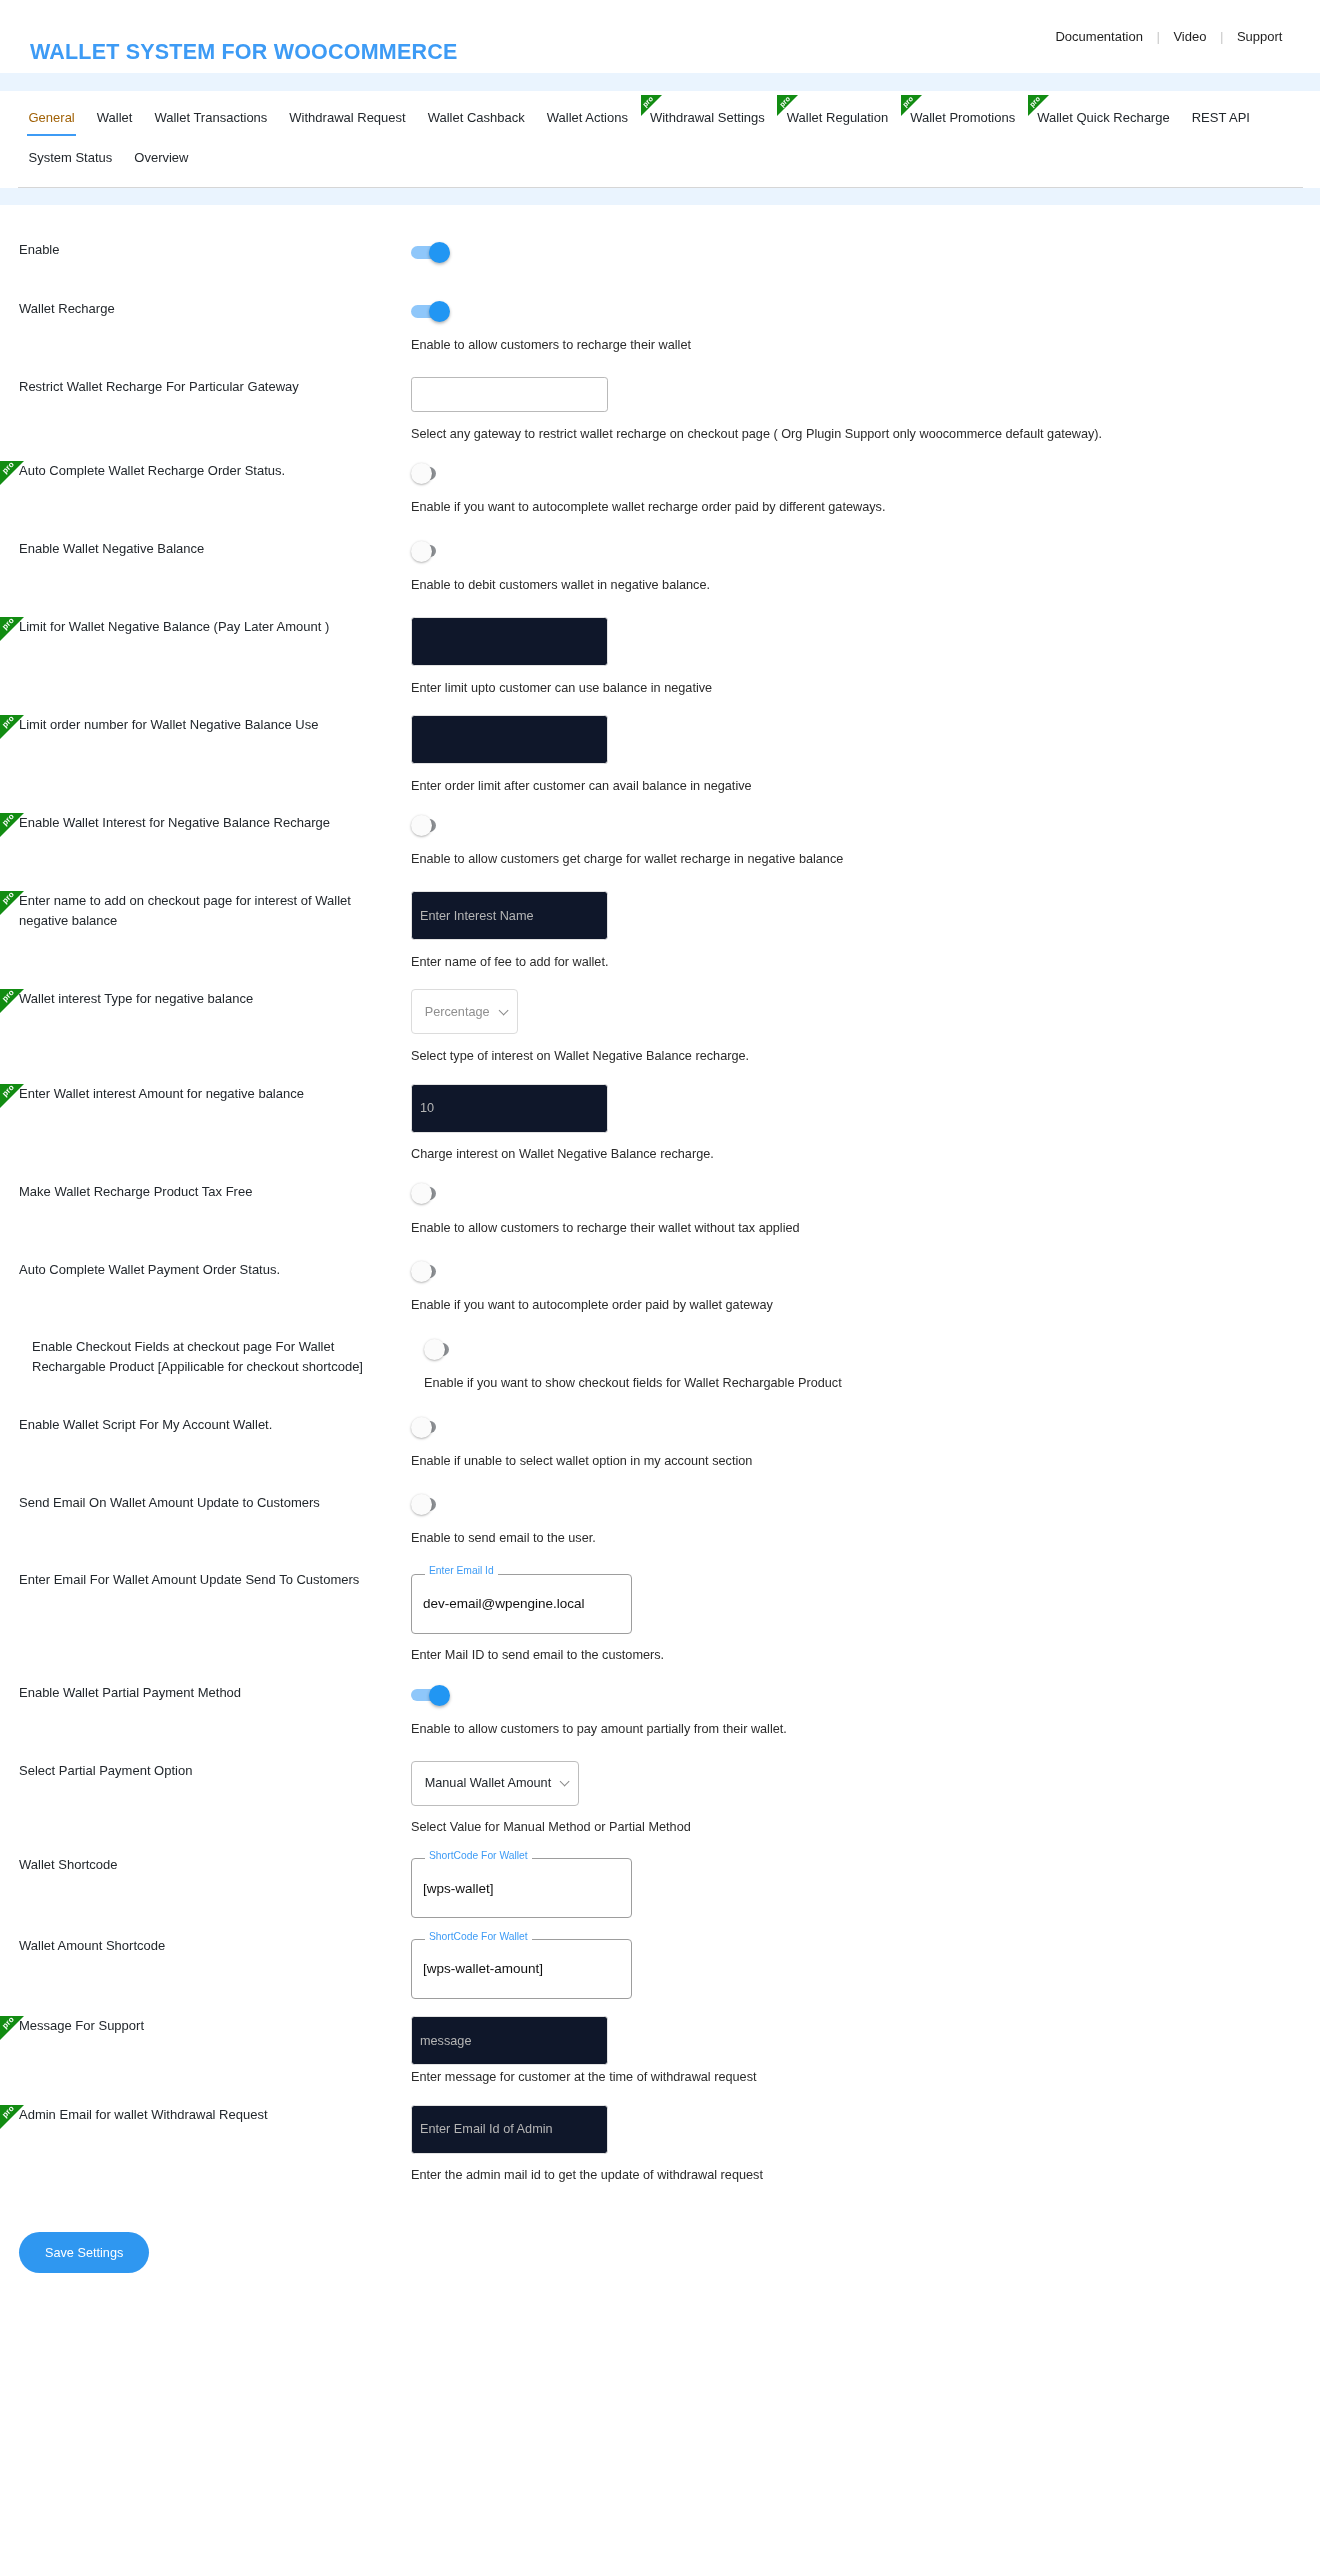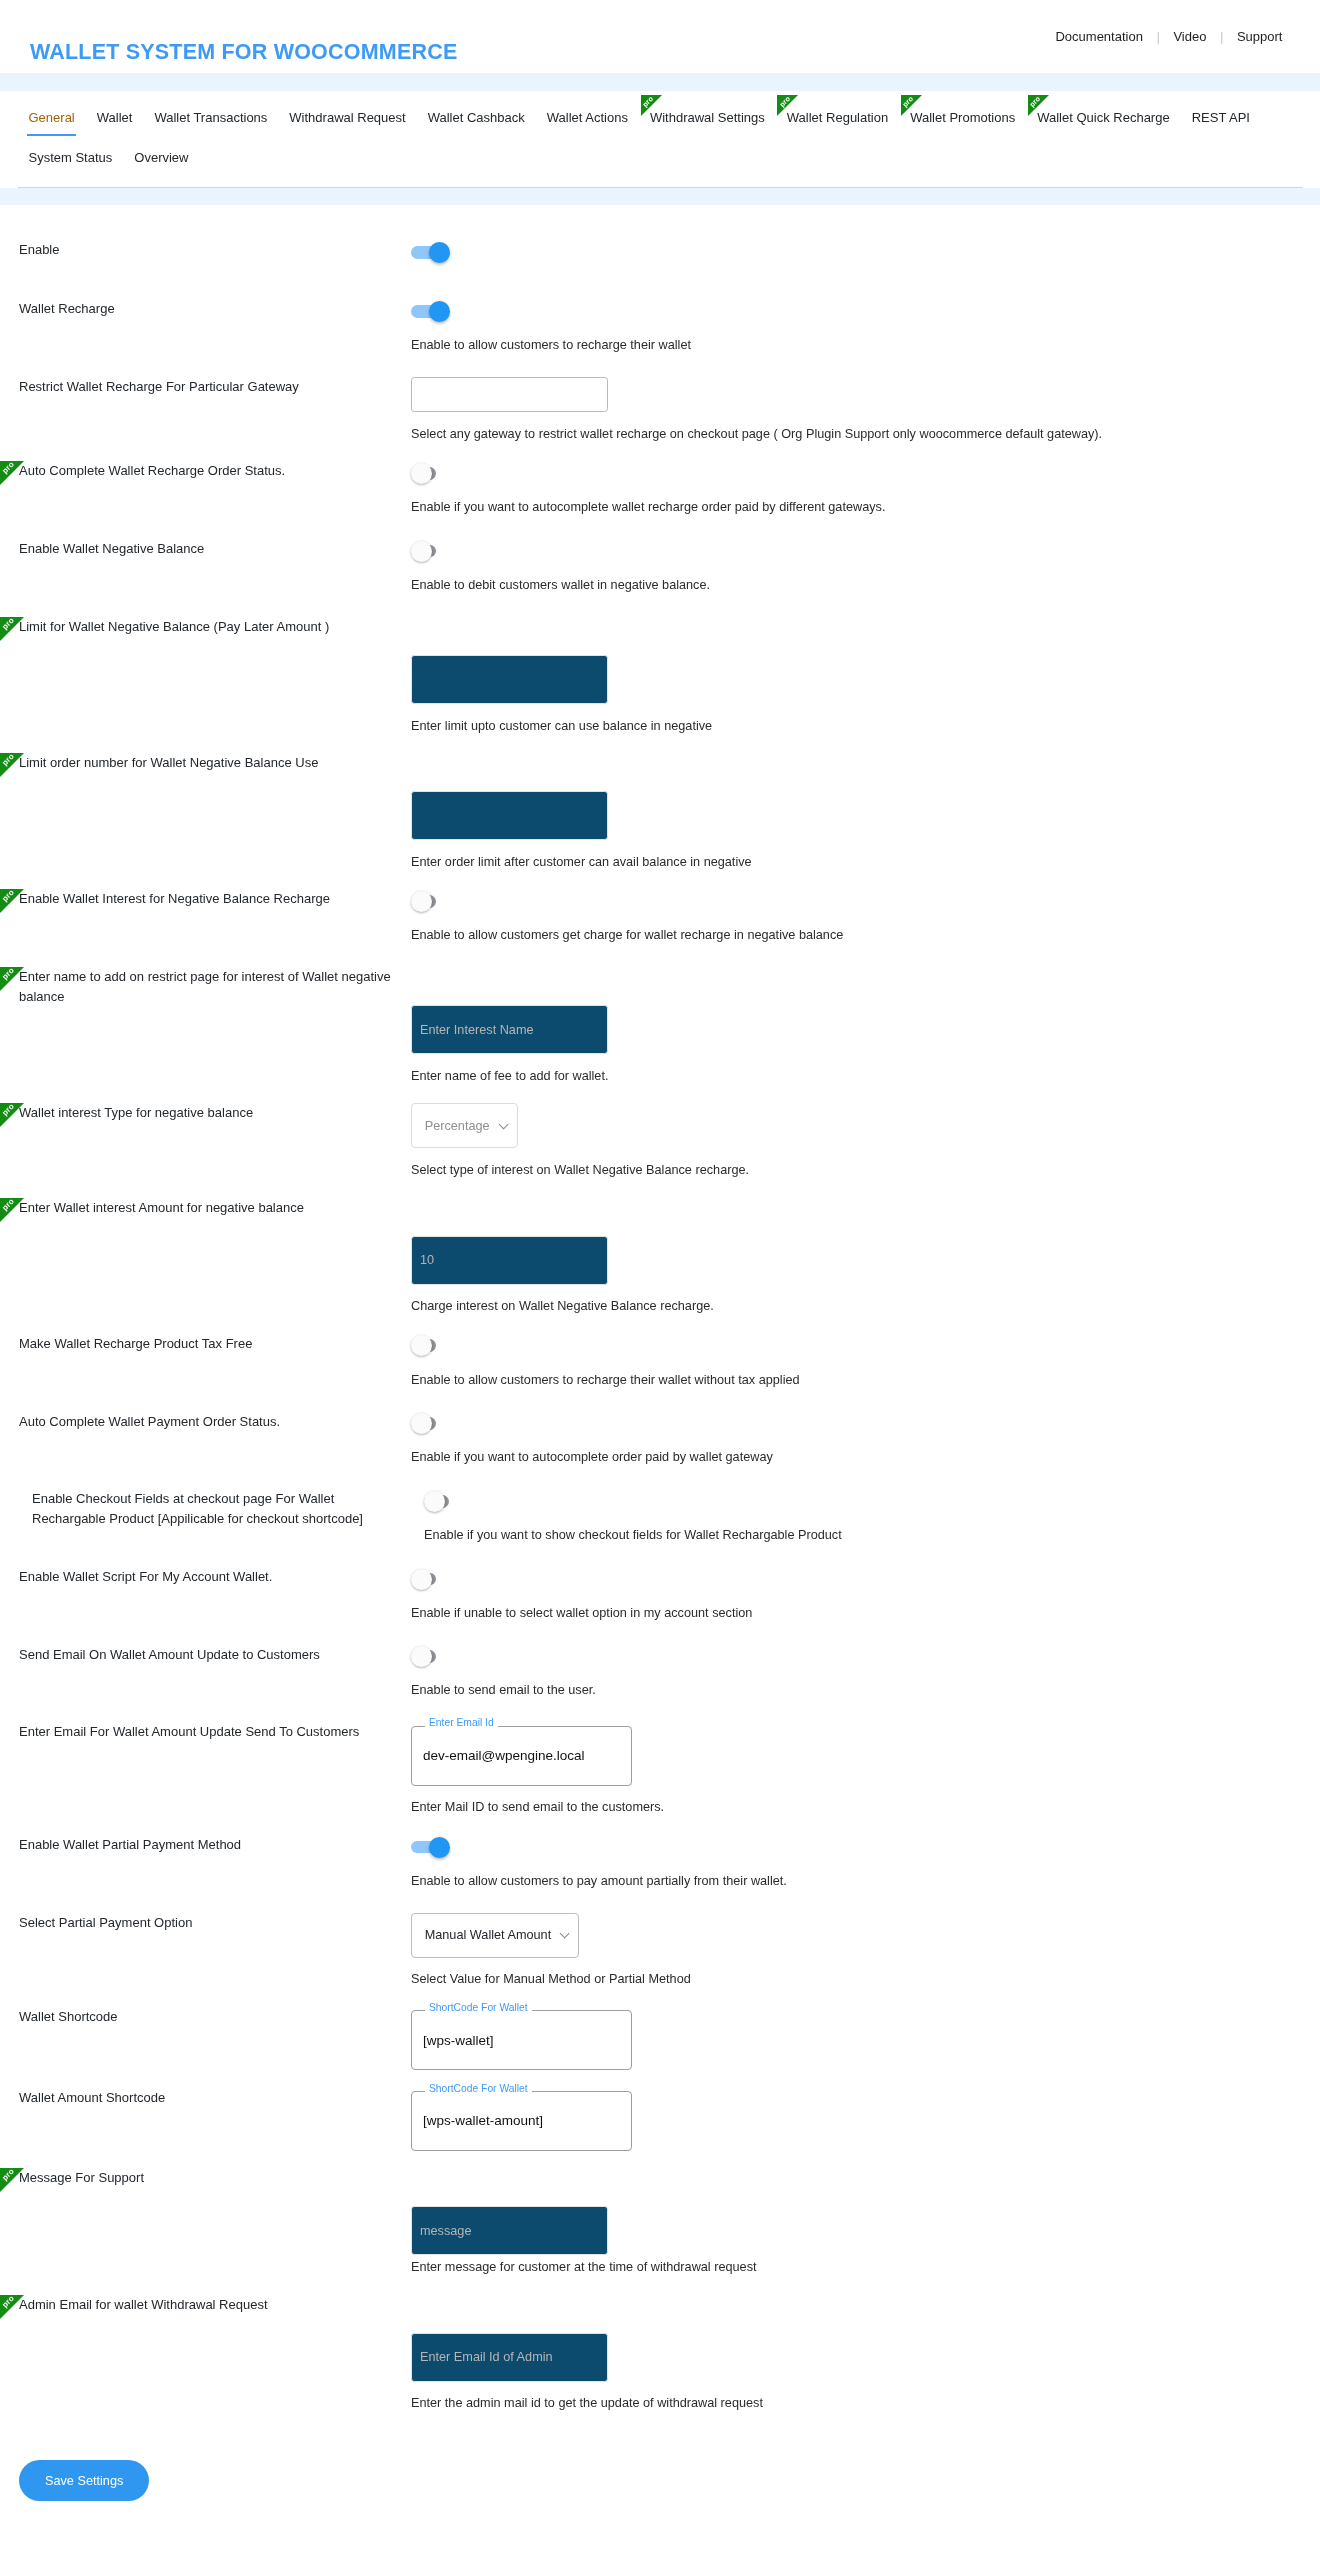--- a/index.html
+++ b/index.html
@@ -200,23 +200,22 @@
     border-radius: 3.2px;
     background: #fff;
     font-size: 12.7px;
     font-family: "Liberation Sans", sans-serif;
     color: #23282d;
     padding: 0 8px;
   }
   .boxinput.tall { height: 49px; }
   .boxinput.disabled {
     border-color: #e3e3e3;
-    background: #0c4a6e;
+    background: #0f172a;
     color: #9a9a9a;
-    margin-top: 38px;
   }
   .boxinput.disabled::placeholder { color: #b5b5b5; }
 
   
   .mfield {
     position: relative;
     width: 221px;
     margin-top: 3.2px;
   }
   .mfield .mbox {
@@ -412,21 +411,21 @@
           <span class="track"></span>
           <span class="knob"></span>
         </span>
         <div class="help" style="margin-top: 12.7px;">Enable to allow customers get charge for wallet recharge in negative balance</div>
       </div>
     </div>
     <div class="row" style="margin-bottom: 17.5px;">
       <span class="pro-badge">
         <span>pro</span>
       </span>
-      <div class="lbl">Enter name to add on restrict page for interest of Wallet negative balance</div>
+      <div class="lbl">Enter name to add on checkout page for interest of Wallet negative balance</div>
       <div class="ctrl">
         <input type="text" class="boxinput disabled tall" disabled="" placeholder="Enter Interest Name" style="">
         <div class="help" style="margin-top: 12.7px;">Enter name of fee to add for wallet.</div>
       </div>
     </div>
     <div class="row" style="margin-bottom: 17.5px;">
       <span class="pro-badge">
         <span>pro</span>
       </span>
       <div class="lbl">Wallet interest Type for negative balance</div>

